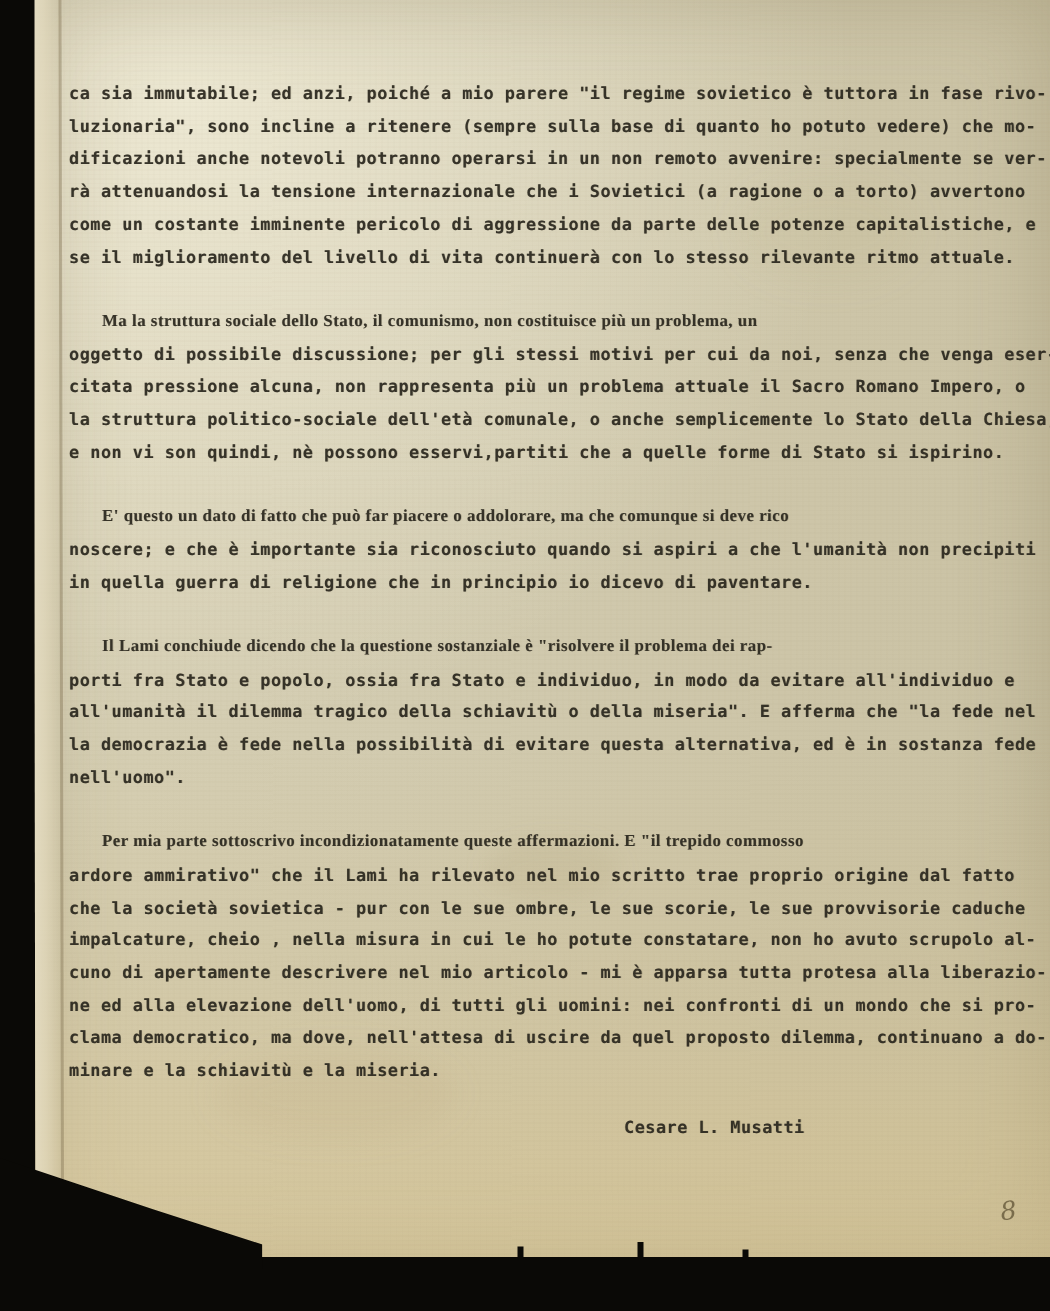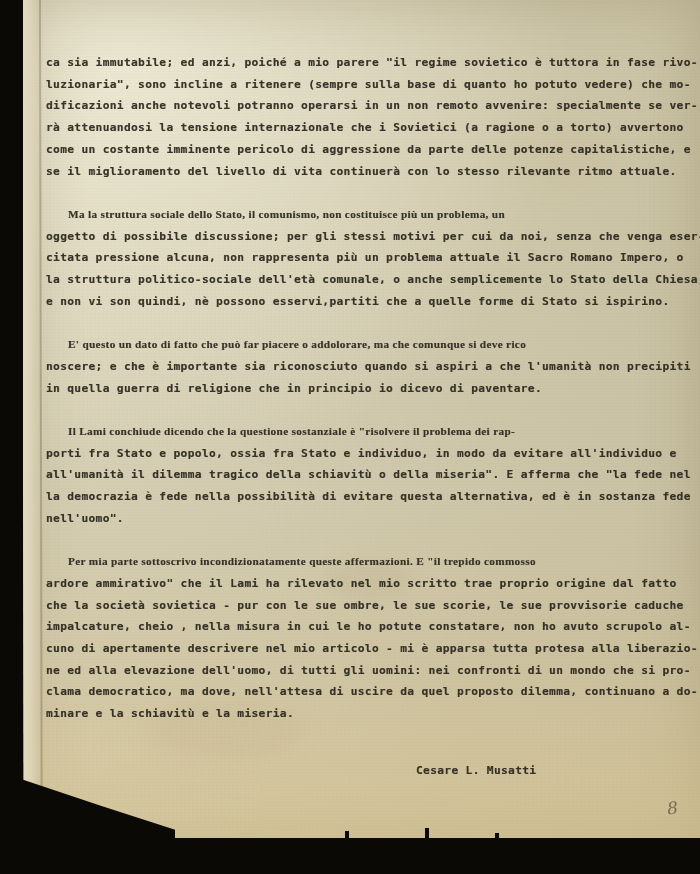--- a/index.html
+++ b/index.html
@@ -156,21 +156,21 @@
   }
   .line {
     display: block;
     white-space: pre;
   }
   .indent {
     padding-left: 22px;
     font-family: Liberation Serif, serif;
   }
   .signature {
-    margin-top: 35px;
+    margin-top: 16px;
     padding-left: 370px;
     white-space: pre;
   }
 
   
   .blotch {
     position: absolute;
     border-radius: 50%;
     pointer-events: none;
   }

